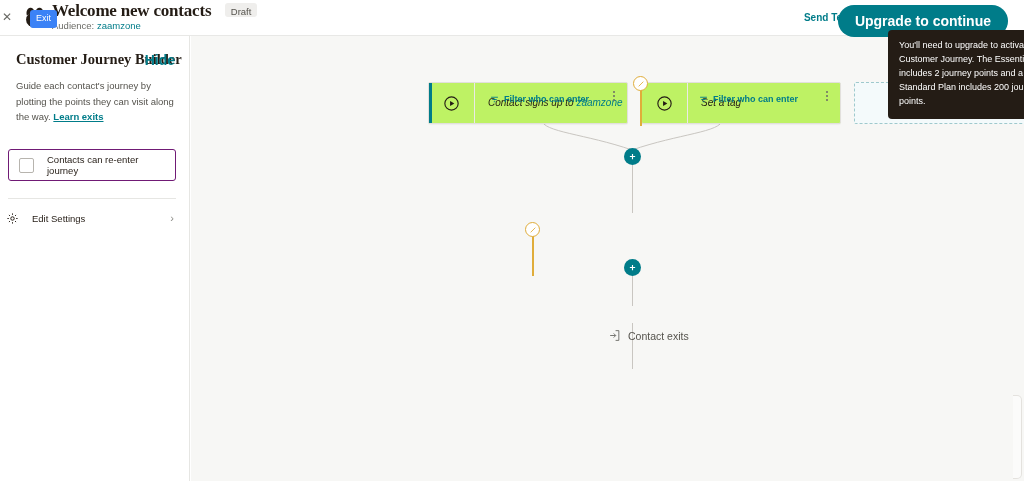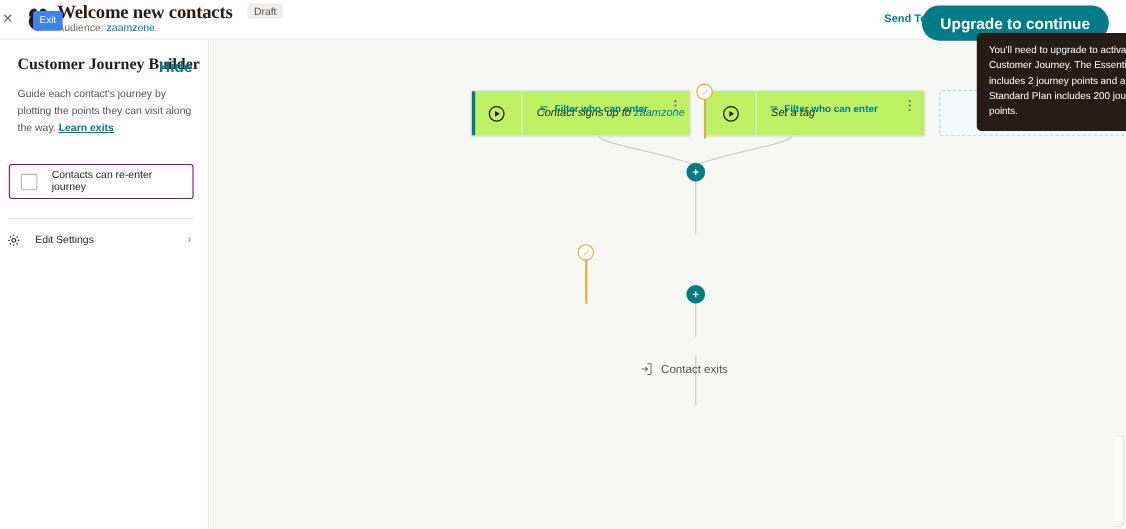--- a/index.html
+++ b/index.html
@@ -383,21 +383,21 @@
       </div>
     </div>
 
 
     <div class="plus-btn" style="left:433px; top:223px;">
       <svg width="9" height="9" viewBox="0 0 24 24" stroke="#ffffff" stroke-width="3">
           <path d="M12 5v14M5 12h14"></path>
         </svg>
     </div>
 
-    <div class="exits" style="left:390px; top:293px;">
+    <div class="exits" style="left:417px; top:293px;">
       <svg width="13" height="13" viewBox="0 0 24 24" fill="none" stroke="#6b6b66" stroke-width="1.7">
         <path d="M14 3h6v18h-6"></path>
         <path d="M4 12h10M10.5 8.2l3.8 3.8-3.8 3.8"></path>
       </svg>
       <span>Contact exits</span>
     </div>
 
     <div class="scroll-nub"></div>
   </div>
 

